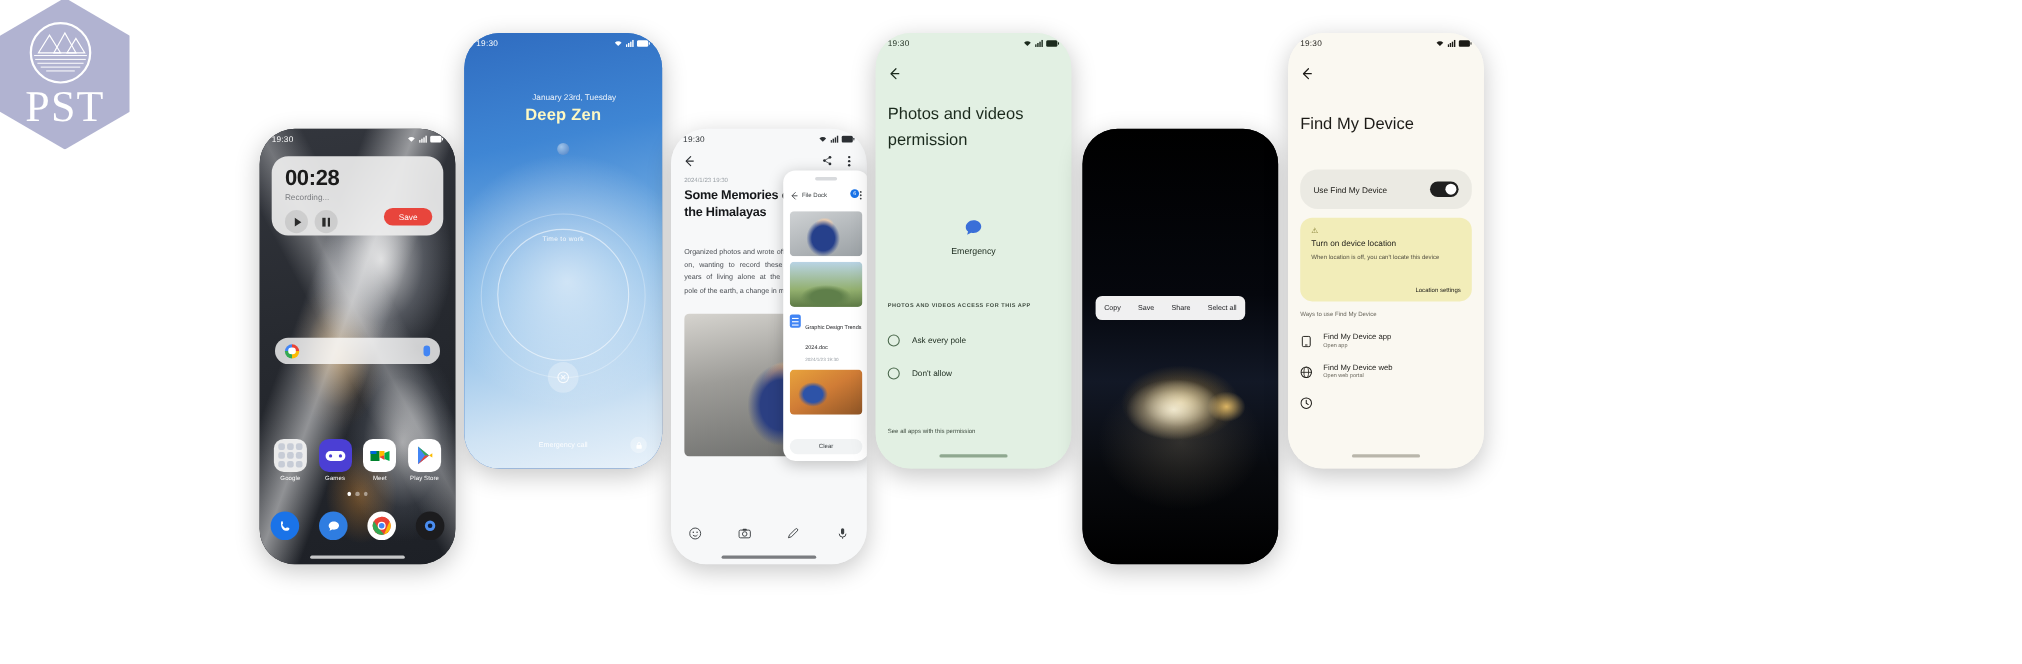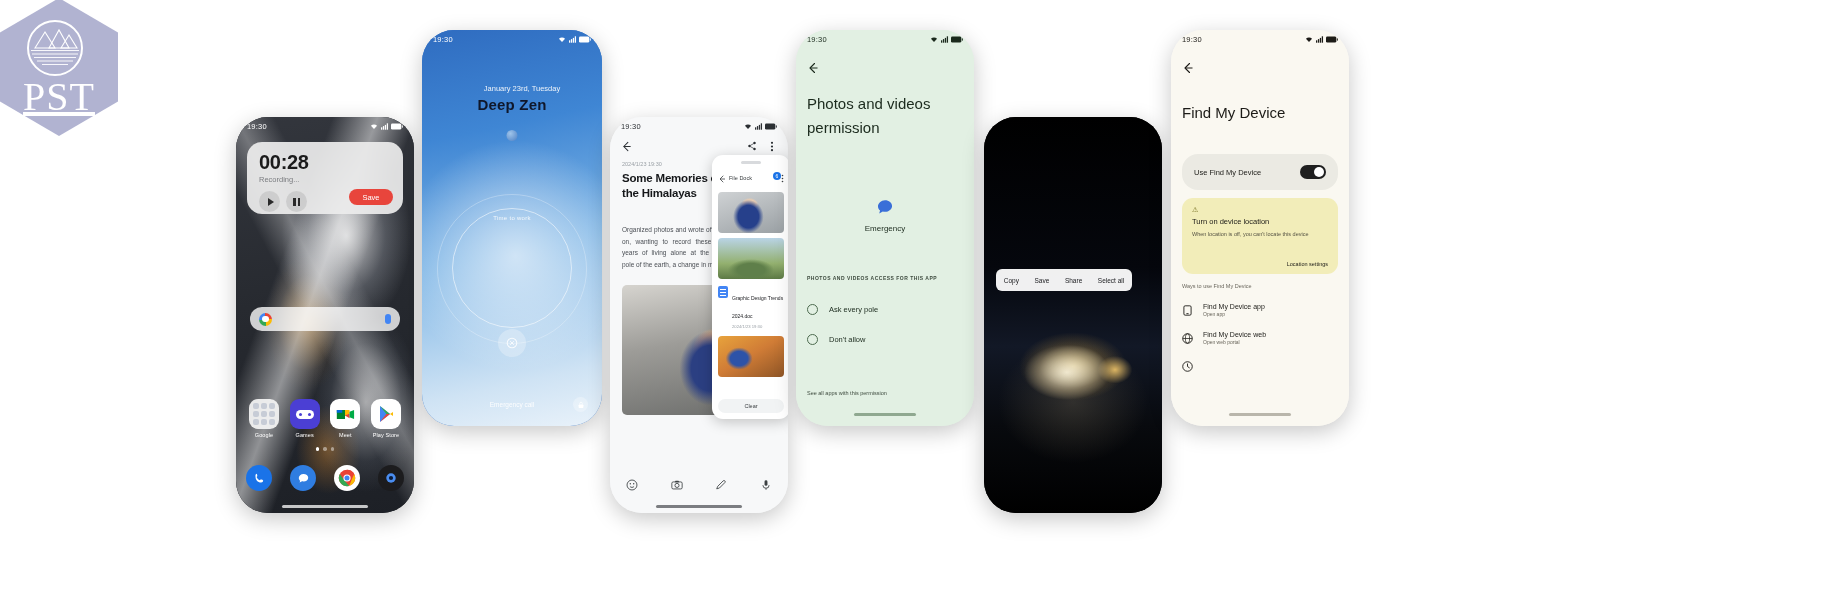--- a/index.html
+++ b/index.html
@@ -18,21 +18,21 @@
     opacity:.92;
   }
   .logo-circle{
     position:absolute; left:27px; top:22px; width:56px; height:56px;
     border:2px solid #ffffff; border-radius:50%; overflow:hidden;
   }
   .logo-circle svg{ display:block; }
   .logo-text{
     position:absolute; left:0; top:78px; width:118px; text-align:center;
     color:#ffffff; font-family:"Liberation Serif", serif; font-size:40px;
-    letter-spacing:1px; line-height:42px;text-decoration:underline;
+    letter-spacing:1px; line-height:42px;
   }
 
   
   .phone{
     position:absolute; border-radius:32px; overflow:hidden;
     box-shadow:0 6px 22px rgba(0,0,0,.22);
   }
   .screen{ position:absolute; inset:0; overflow:hidden; }
   .statusbar{
     position:absolute; left:0; top:0; right:0; height:18px;
@@ -122,21 +122,21 @@
     position:absolute; left:50%; top:178px; transform:translateX(-50%);
     width:120px;height:120px;border-radius:50%;
     border:1.5px solid rgba(255,255,255,.55);
   }
   #phone2 .ring2{
     position:absolute; left:50%; top:164px; transform:translateX(-50%);
     width:150px;height:150px;border-radius:50%;
     border:1px solid rgba(255,255,255,.28);
   }
   .zen-date{ position:absolute; left:0;right:0; top:54px; text-align:center; color:rgba(255,255,255,.9); font-size:7.5px;padding-left:20px;}
-  .zen-title{ position:absolute; left:0;right:0; top:66px; text-align:center; color:#0f172a; font-size:15px; font-weight:bold; letter-spacing:.2px;}
+  .zen-title{ position:absolute; left:0;right:0; top:66px; text-align:center; color:#fef9c3; font-size:15px; font-weight:bold; letter-spacing:.2px;}
   .zen-orb{ position:absolute; left:50%; top:100px; transform:translateX(-50%); width:11px;height:11px;border-radius:50%;
     background:radial-gradient(circle at 35% 32%, #9fc4ea, #4b7fc4);}
   .zen-lbl{ position:absolute; left:0;right:0; top:185px; text-align:center; color:rgba(255,255,255,.85); font-size:6px; letter-spacing:.3px;}
   .zen-time{ position:absolute; left:0;right:0; top:192px; text-align:center; color:#fff; font-size:30px; font-weight:300; letter-spacing:1px;}
   .zen-btn{
     position:absolute; left:50%; top:299px; transform:translateX(-50%);
     width:28px;height:28px;border-radius:50%;background:rgba(255,255,255,.28);
     display:flex;align-items:center;justify-content:center;
   }
   .zen-emg{ position:absolute; left:0; right:0; bottom:18px; text-align:center; color:rgba(255,255,255,.92); font-size:6.5px;}

